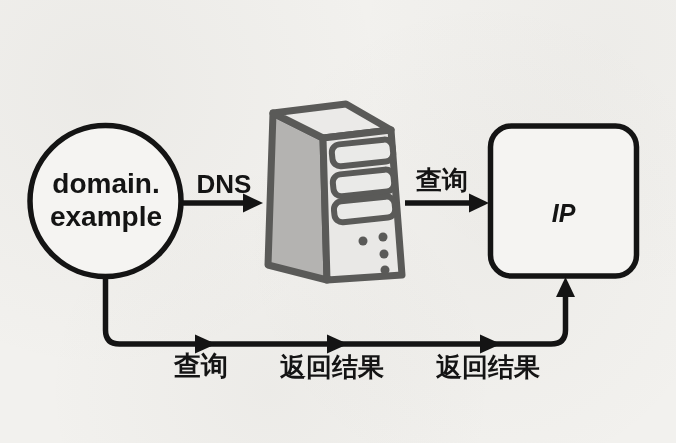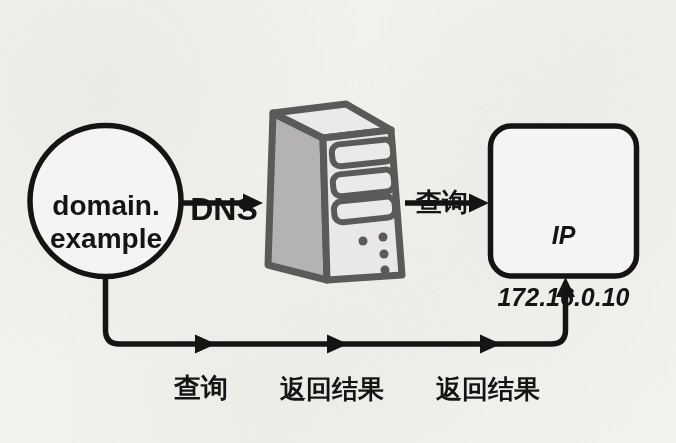--- a/index.html
+++ b/index.html
@@ -33,24 +33,23 @@
 
   .lbl {
     position: absolute;
     color: #141414;
     font-weight: bold;
     text-align: center;
     white-space: pre-line;
     letter-spacing: 0px;
     line-height: 1.18;
     user-select: none;
-    margin-top: 22px;
   }
   .client-label  { left: 30px;  top: 167px; width: 152px; font-size: 28px; line-height: 33px; }
-  .dns-label     { left: 184px; top: 169px; width: 80px;  font-size: 32px; }
+  .dns-label     { left: 184px; top: 169px; width: 80px;  font-size: 26px; }
   .query-top     { left: 404px; top: 165px; width: 76px;  font-size: 26px; }
   .ip-text       { left: 492px; top: 167px; width: 143px; font-size: 25px; line-height: 31px; font-style: italic; }
   .query-bottom  { left: 166px; top: 351px; width: 70px;  font-size: 27px; }
   .return-1      { left: 280px; top: 352px; width: 104px; font-size: 26px; }
   .return-2      { left: 436px; top: 352px; width: 104px; font-size: 26px; }
 </style>
 </head>
 <body>
 
 <div class="stage">
@@ -105,21 +104,20 @@
 
   <div class="lbl client-label">domain.
 example</div>
 
   <div class="lbl dns-label">DNS</div>
 
   <div class="lbl query-top">查询</div>
 
   <div class="lbl ip-text">
     <div>IP</div>
-    <div>172.16.0.10</div>
   </div>
 
   <div class="lbl query-bottom">查询</div>
 
   <div class="lbl return-1">返回结果</div>
 
   <div class="lbl return-2">返回结果</div>
 
 </div>
 

